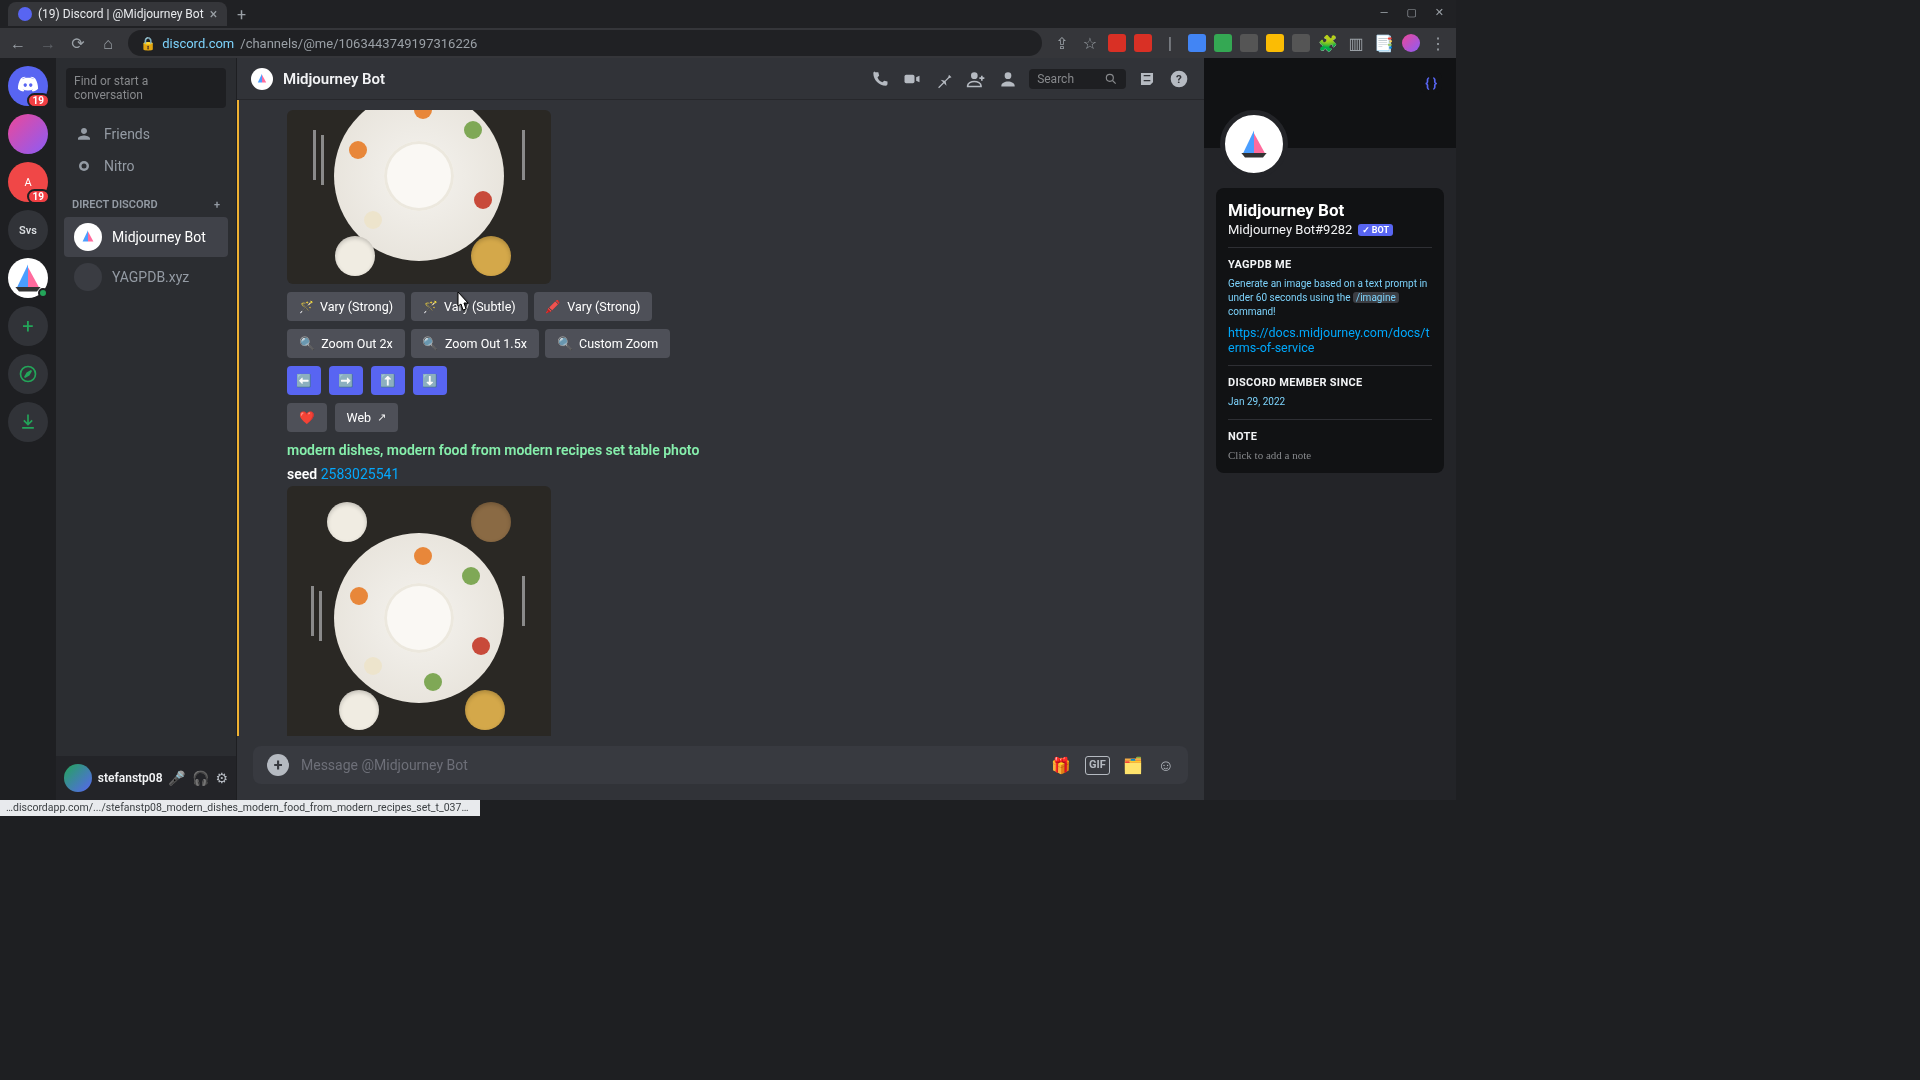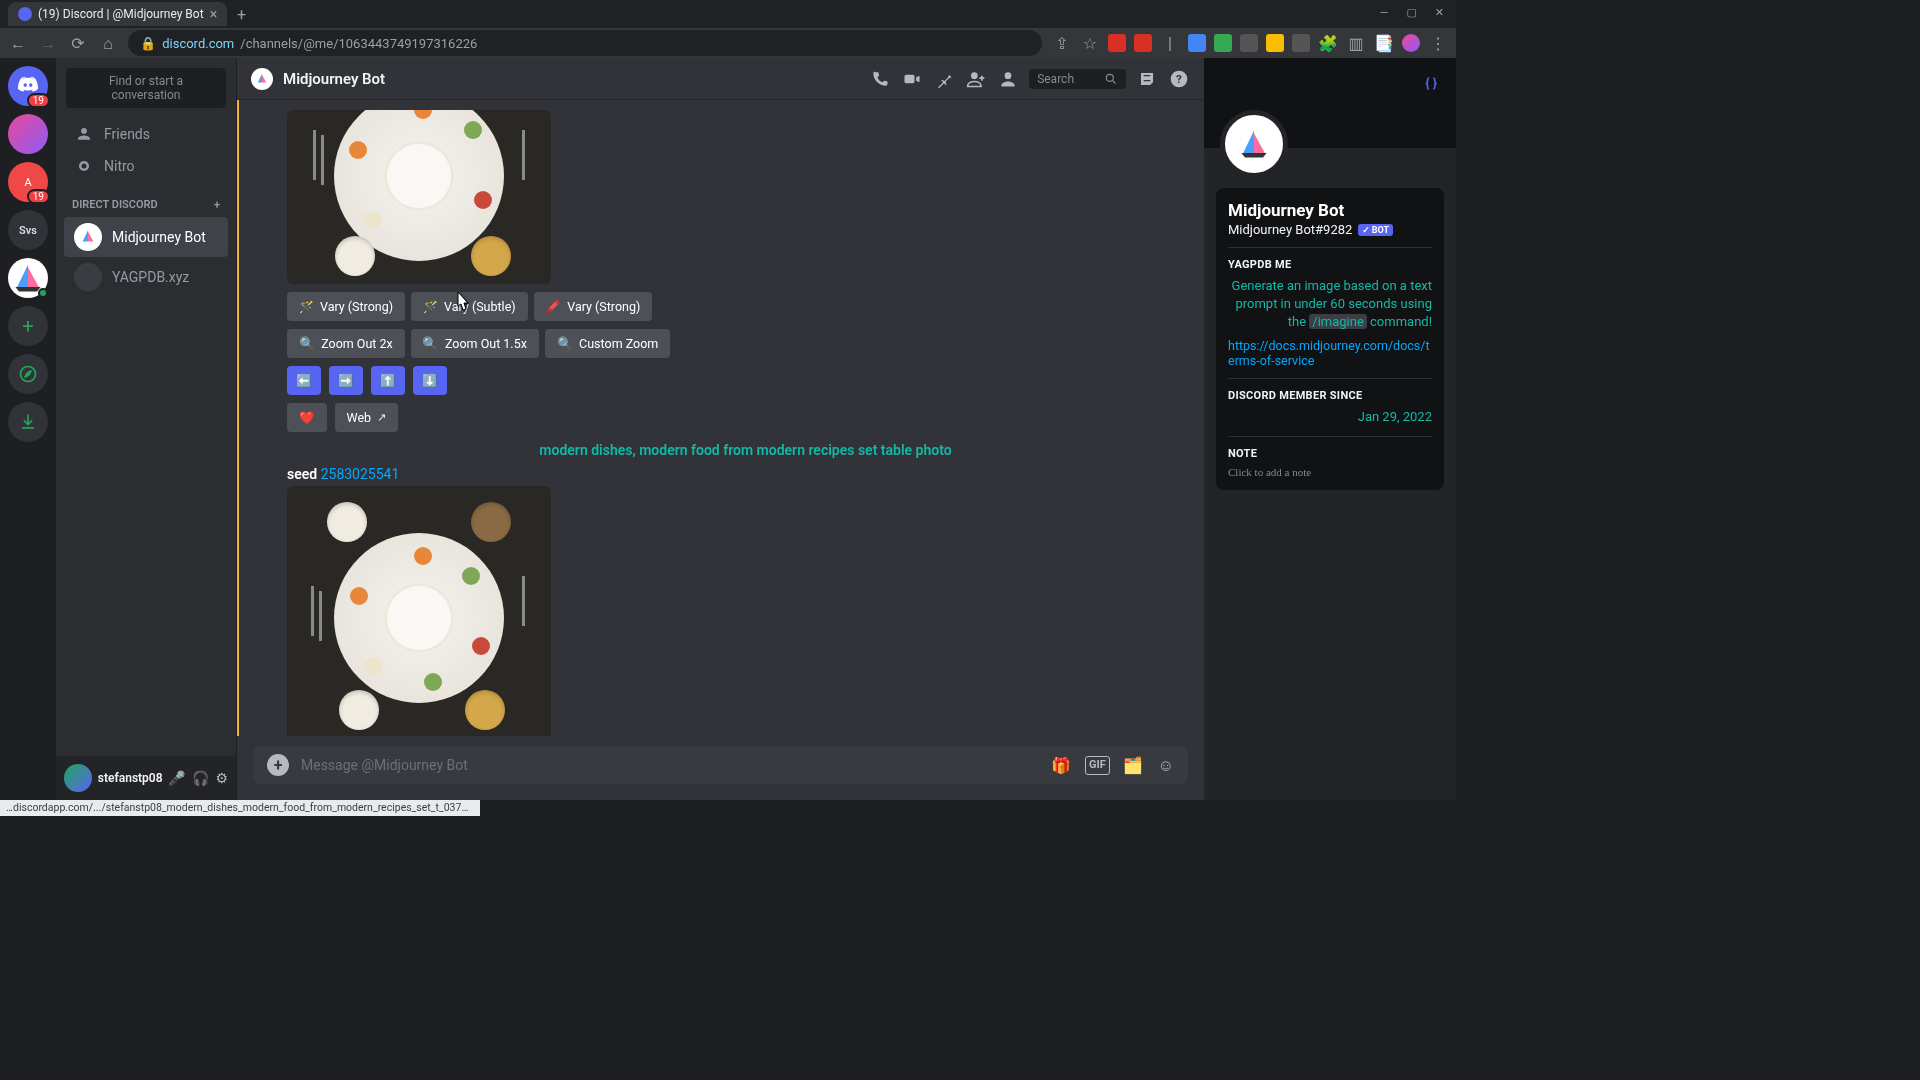--- a/index.html
+++ b/index.html
@@ -27,24 +27,24 @@
 
 .app { display: flex; height: calc(816px - 58px - 16px); }
 .server-rail { width: 56px; background: #1e1f22; display: flex; flex-direction: column; align-items: center; padding-top: 8px; gap: 8px; }
 .server-pill { width: 40px; height: 40px; border-radius: 50%; background: #5865f2; display: flex; align-items: center; justify-content: center; color: #fff; font-size: 11px; position: relative; }
 .server-pill.avatar { background: linear-gradient(135deg,#ec4899,#8b5cf6); }
 .server-pill.red { background: #f04747; }
 .server-pill.dark { background: #313338; color: #dbdee1; font-size: 11px; font-weight: 600; }
 .server-pill.sail { background: #fff; }
 .server-pill.green { background: #313338; color: #23a559; border-radius: 50%; font-size: 20px; }
 .server-pill.dl { background: #313338; color: #23a559; }
-.badge { position: absolute; bottom: -2px; right: -2px; background: #f23f43; color: #fff; border-radius: 8px; font-size: 10px; padding: 0 4px; border: 2px solid #1e1f22; }
+.badge { position: absolute; bottom: -2px; right: -2px; background: #f23f43; color: #fff; border-radius: 8px; font-size: 10px; padding: 0 4px; border: 2px solid #1e1f22; font-weight: bold; }
 
 .dm-sidebar { width: 180px; background: #2b2d31; display: flex; flex-direction: column; }
-.find-convo { margin: 10px; background: #1e1f22; border-radius: 4px; padding: 6px 8px; font-size: 12px; color: #87898c; text-align: center; }
+.find-convo { margin: 10px; background: #1e1f22; border-radius: 4px; padding: 6px 8px; font-size: 12px; color: #87898c; }
 .side-item { display: flex; align-items: center; gap: 10px; padding: 6px 10px; margin: 0 8px; border-radius: 4px; color: #949ba4; font-size: 14px; cursor: pointer; }
 .side-item.active { background: #404249; color: #fff; }
 .side-item .avatar-sm { width: 28px; height: 28px; border-radius: 50%; background: #5865f2; }
 .side-header { display: flex; justify-content: space-between; align-items: center; padding: 16px 16px 6px; font-size: 11px; font-weight: 600; color: #949ba4; }
 
 .main { flex: 1; display: flex; flex-direction: column; background: #313338; border-left: 1px solid #1e1f22; }
 .channel-header { height: 42px; border-bottom: 1px solid #26272b; display: flex; align-items: center; padding: 0 14px; gap: 10px; }
 .channel-header .left { display:flex; align-items:center; gap:10px; font-weight:600; font-size:15px; color:#f2f3f5;}
 .channel-header .spacer { flex: 1; }
 .hdr-icon { width: 22px; height: 22px; color: #b5bac1; display: flex; align-items: center; justify-content: center; cursor:pointer; }
@@ -69,41 +69,41 @@
 .action-btn { background: #4e5058; border: none; color: #fff; padding: 7px 12px; border-radius: 4px; font-size: 12.5px; display: flex; align-items: center; gap: 6px; cursor: pointer; }
 .action-btn.arrow { background: #5865f2; width: 34px; justify-content: center; padding: 7px 0; }
 .action-btn.heart { background: #4e5058; }
 .sparkle { color: #faa81a; font-size: 12px; }
 .mag { font-size: 13px; opacity: 0.9; }
 .ext-link { font-size: 11px; opacity: 0.9; }
 
 .meta-text { margin: 10px 0 2px 40px; font-size: 14px; }
 .meta-bold { font-weight: 600; color: #fff; }
 .meta-val { color: #05a8fc; }
-.prompt-text { color: #14b8a6; font-weight: 600; text-align: center; }
+.prompt-text { color: #86efac; font-weight: 600; }
 
 .composer { margin: 10px 16px 16px; background: #383a40; border-radius: 8px; display: flex; align-items: center; padding: 8px 14px; gap: 12px; }
 .composer .plus { width: 22px; height: 22px; border-radius: 50%; background: #b5bac1; color: #383a40; display: flex; align-items: center; justify-content: center; font-weight: 700; cursor:pointer; }
 .composer input { flex: 1; background: transparent; border: none; color: #eab308; font-size: 14px; outline: none; }
 .composer input::placeholder { color: #6d6f78; }
 .composer .right-icons { display: flex; gap: 14px; color: #b5bac1; font-size: 16px; }
 
 .profile-panel { width: 252px; background: #232428; display: flex; flex-direction: column; }
 .banner { height: 90px; background: #111214; position: relative; }
 .big-avatar { position: absolute; left: 16px; bottom: -30px; width: 68px; height: 68px; border-radius: 50%; background: #fff; border: 5px solid #232428; display:flex;align-items:center;justify-content:center; }
 .sail-svg { width: 36px; height: 36px; }
 .dev-badge { position: absolute; top: 14px; right: 14px; background: #111214; border-radius: 6px; padding: 3px 5px; color: #5865f2; font-size: 13px; font-weight:700; }
 .profile-card { margin: 40px 12px 12px; background: #111214; border-radius: 8px; padding: 12px; }
 .handle { color: #fff; font-weight: 700; font-size: 17px; }
 .tag-line { display: flex; align-items: center; gap: 6px; margin-top: 2px; }
 .tagname { color: #f2f3f5; font-size: 13px; }
 .bot-badge { background: #5865f2; color: #fff; font-size: 9px; font-weight: 700; padding: 1px 4px; border-radius: 3px; display:flex; align-items:center; gap:2px; }
 .divider { height: 1px; background: #2e2f34; margin: 10px 0; }
 .sect-title { font-size: 11px; font-weight: 700; color: #f2f3f5; margin-bottom: 6px; letter-spacing: 0.3px; }
-.about-text { font-size: 13px; color: #14b8a6; line-height: 1.4; text-align: right; }
+.about-text { font-size: 10px; color: #7dd3fc; line-height: 1.4; }
 .cmd-tag { background: #3c3e44; border-radius: 3px; padding: 0 3px; }
 .link { color: #00a8fc; font-size: 12.5px; word-break: break-all; display: block; margin-top: 6px; }
 .note-input { font-size: 11px; color: #87898c; margin-top: 2px; font-family: Liberation Serif, serif; }
 
 .user-footer { height: 44px; background: #232428; display: flex; align-items: center; padding: 0 8px; gap: 6px; position: absolute; bottom: 16px; left: 56px; width: 180px; }
 .user-footer .avatar-sm { width: 28px; height: 28px; border-radius: 50%; background: linear-gradient(135deg,#23a559,#5865f2); position:relative; }
 .user-footer .name { font-size: 12px; font-weight: 600; color: #f2f3f5; }
 .user-footer .icons { margin-left: auto; display: flex; gap: 6px; color: #b5bac1; }
 .user-footer .icons span { cursor:pointer; font-size:14px; }
 

